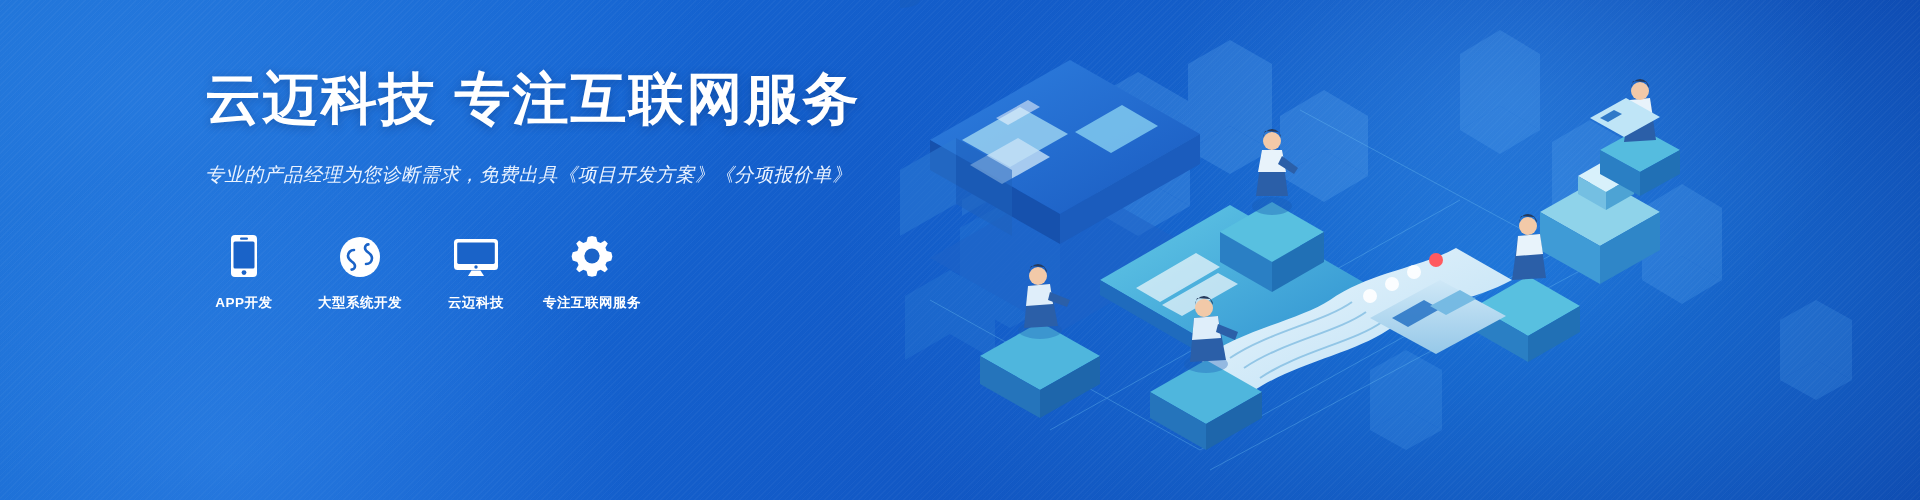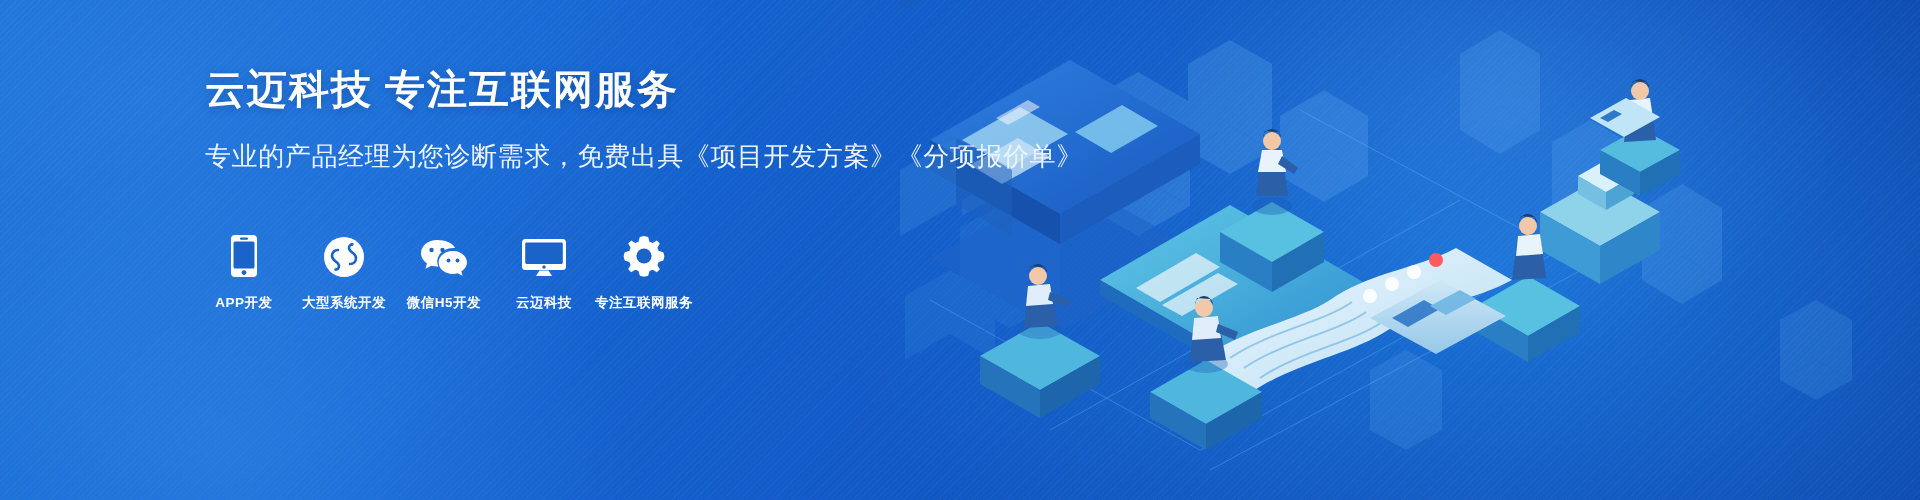--- a/index.html
+++ b/index.html
@@ -28,35 +28,34 @@
   }
   .glow-tr{
     position:absolute;right:60px;top:-160px;width:700px;height:520px;
     background:radial-gradient(ellipse at center, rgba(90,175,255,.22) 0%, rgba(90,175,255,0) 70%);
     pointer-events:none;
   }
 
   
   .copy{position:absolute;left:205px;top:66px;width:720px;z-index:6;}
   .headline{
-    font-size:40px;line-height:1.18;color:#ffffff;font-weight:700;
+    font-size:56px;line-height:1.18;color:#ffffff;font-weight:700;
     letter-spacing:2px;margin:0 0 26px 0;white-space:nowrap;
     text-shadow:0 2px 10px rgba(0,30,80,.30);
-    font-family:Liberation Serif, serif;
   }
   .sub{
-    font-size:26px;line-height:34px;color:#eaf3ff;font-weight:400;
-    letter-spacing:.6px;white-space:nowrap;
+    font-size:19px;line-height:34px;color:#eaf3ff;font-weight:400;
+    letter-spacing:.6px;white-space:nowrap;font-style:italic;
   }
   .sub div{margin:0;}
 
   
   .services{
     position:absolute;left:205px;top:232px;display:flex;align-items:flex-start;
-    gap:22px;z-index:6;
+    gap:38px;z-index:6;
   }
   .service{
     display:flex;flex-direction:column;align-items:center;width:78px;
   }
   .svc-ico{
     height:46px;display:flex;align-items:flex-end;justify-content:center;margin-bottom:16px;
   }
   .svc-ico svg{display:block;}
   .svc-label{
     font-size:13.5px;color:#ffffff;font-weight:700;letter-spacing:.5px;white-space:nowrap;
@@ -311,34 +310,20 @@
       <span class="svc-ico">
         <svg width="42" height="42" viewBox="0 0 42 42">
           <circle cx="21" cy="21" r="20" fill="#ffffff"></circle>
           <path d="M15 14c-3.6 0-6 2.7-6 6 0 5.4 7 5.4 7 10 0 2.2-1.6 3.6-3.4 3.6" fill="none" stroke="#1a63c8" stroke-width="2.6" stroke-linecap="round"></path>
           <path d="M27 28c3.6 0 6-2.7 6-6 0-5.4-7-5.4-7-10 0-2.2 1.6-3.6 3.4-3.6" fill="none" stroke="#1a63c8" stroke-width="2.6" stroke-linecap="round"></path>
         </svg>
       </span>
       <span class="svc-label">大型系统开发</span>
     </div>
 
-    <div class="service">
-      <span class="svc-ico">
-        <svg width="50" height="42" viewBox="0 0 50 42">
-          <path d="M18 4C9.2 4 2 9.9 2 17.2c0 4.1 2.3 7.8 6 10.2l-1.6 5.4 5.9-3a21 21 0 0 0 5.7.8c.5 0 1 0 1.5-.05
-                   C18.6 28.9 18.2 27.2 18.2 25.4 18.2 17.9 25.6 12 34.3 12c.6 0 1.2 0 1.8.1C34.2 7.4 26.8 4 18 4z" fill="#ffffff"></path>
-          <circle cx="12.5" cy="14" r="2.2" fill="#1a63c8"></circle>
-          <circle cx="23.5" cy="14" r="2.2" fill="#1a63c8"></circle>
-          <path d="M48 26.5C48 20.2 41.6 15 33.8 15S19.6 20.2 19.6 26.5c0 6.3 6.4 11.5 14.2 11.5 1.7 0 3.3-.25 4.8-.7l5 2.5-1.3-4.4c3.5-2.1 5.7-5.4 5.7-8.9z" fill="#ffffff"></path>
-          <circle cx="29.5" cy="24.5" r="1.9" fill="#1a63c8"></circle>
-          <circle cx="38.5" cy="24.5" r="1.9" fill="#1a63c8"></circle>
-        </svg>
-      </span>
-      <span class="svc-label">微信H5开发</span>
-    </div>
 
     <div class="service">
       <span class="svc-ico">
         <svg width="46" height="40" viewBox="0 0 46 40">
           <rect x="1" y="1" width="44" height="31" rx="3.5" fill="#ffffff"></rect>
           <rect x="4.2" y="4.4" width="37.6" height="21.5" rx="1.4" fill="#1a63c8"></rect>
           <circle cx="23" cy="29" r="1.7" fill="#1a63c8"></circle>
           <path d="M15 38 L31 38 L27.5 32.5 L18.5 32.5 Z" fill="#ffffff"></path>
         </svg>
       </span>

